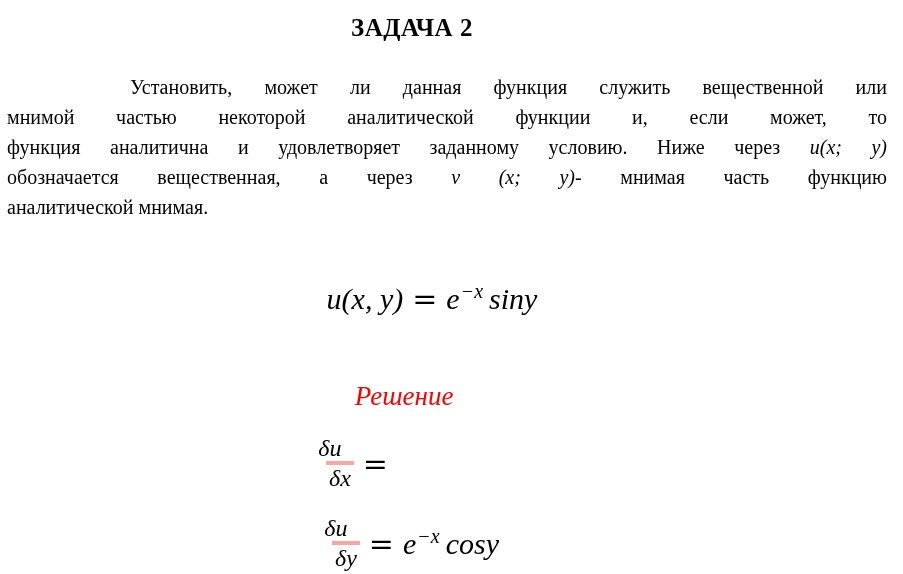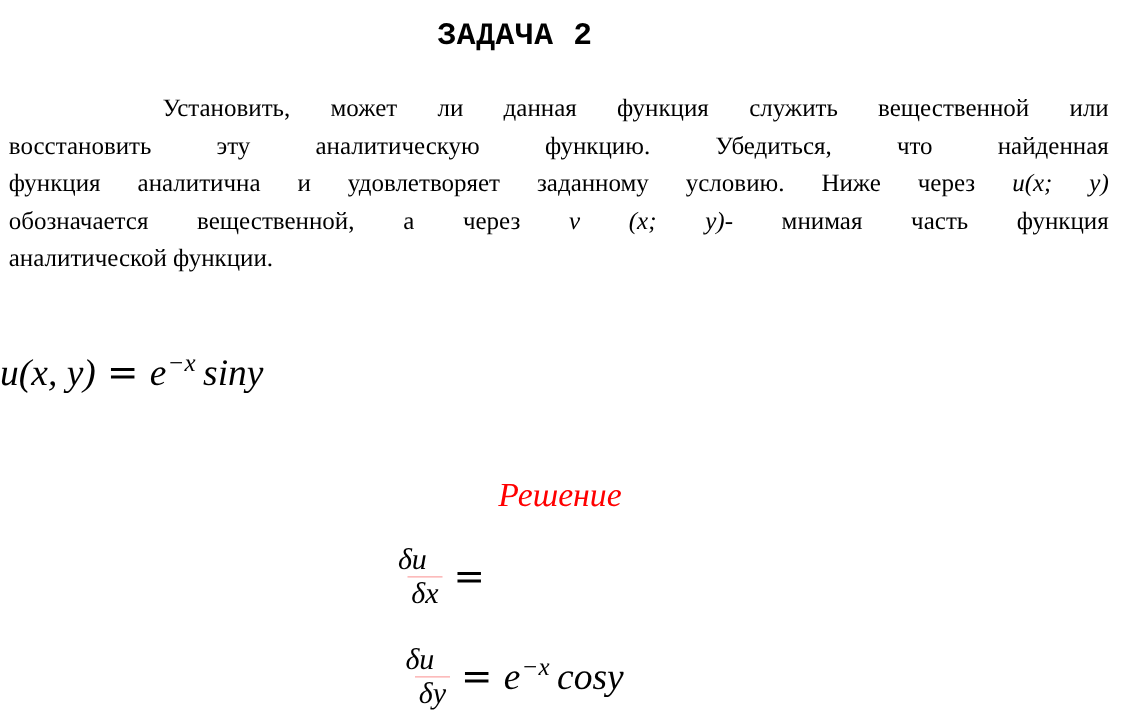--- a/index.html
+++ b/index.html
@@ -18,21 +18,20 @@
   }
   .title {
     position: absolute;
     top: 14px;
     left: 0;
     width: 824px;
     text-align: center;
     font-weight: bold;
     font-size: 25px;
     letter-spacing: 0.5px;
-    font-family: Liberation Mono, monospace;
   }
   .statement {
     position: absolute;
     top: 72px;
     left: 7px;
     width: 880px;
     font-size: 20px;
     line-height: 30px;
   }
   .para-line {
@@ -43,74 +42,75 @@
   .para-line.last { text-align-last: left; }
   .it { font-style: italic; font-family: Liberation Serif, serif; }
   .eq-font {
     font-family: "DejaVu Serif", serif;
   }
   .eq-main {
     position: absolute;
     top: 281px;
     left: 0;
     width: 840px;
+    text-align: center;
     font-size: 30px;
+    padding-left: 12px;
   }
   .eq-op { margin: 0 9px; }
   .sup {
     font-size: 20px;
     position: relative;
     top: -11px;
     margin-left: 1px;
   }
   .func { margin-left: 6px; }
   .solution {
     position: absolute;
     top: 381px;
     left: 0;
     width: 808px;
     text-align: center;
     font-style: italic;
     font-size: 27px;
-    margin-left: 44px;
   }
   .deriv {
     position: absolute;
     display: flex;
     align-items: center;
     font-size: 30px;
   }
   .deriv-x { left: 306px; top: 435px; }
   .deriv-y { left: 312px; top: 515px; }
   .frac {
     display: inline-flex;
     flex-direction: column;
     align-items: center;
   }
   .frac .num, .frac .den {
     font-size: 24px;
     line-height: 26px;
     padding: 0 3px;
   }
-  .frac .den { border-top: 1px solid #fca5a5; margin-left: 20px; }
+  .frac .den { border-top: 4px solid #fca5a5; margin-left: 20px; }
   .rhs { white-space: nowrap; }
 </style>
 </head>
 <body>
 
 <div class="page">
 
   <div class="title">ЗАДАЧА 2</div>
 
   <div class="statement">
       <div class="para-line indent"><span>Установить, может ли данная функция служить вещественной или</span></div>
-      <div class="para-line"><span>восстановить эту аналитическую функцию. Убедиться, что найденная</span></div>
+      <div class="para-line"><span>мнимой частью некоторой аналитической функции и, если может, то</span></div>
       <div class="para-line"><span>функция аналитична и удовлетворяет заданному условию. Ниже через </span><span class="it">u(x; y)</span></div>
-      <div class="para-line"><span>обозначается вещественной, а через </span><span class="it">v (x; y)</span><span>- мнимая часть функция</span></div>
-      <div class="para-line last"><span>аналитической функции.</span></div>
+      <div class="para-line"><span>обозначается вещественная, а через </span><span class="it">v (x; y)</span><span>- мнимая часть функцию</span></div>
+      <div class="para-line last"><span>аналитической мнимая.</span></div>
     </div>
 
   <div class="eq-main eq-font"><span class="it">u(x, y)</span><span class="eq-op">=</span><span class="rhs"><span class="it">e</span><span class="sup it">−x</span><span class="it func">siny</span></span></div>
 
   <div class="solution" style="color: rgb(255, 0, 0);">Решение</div>
 
   <div class="deriv deriv-x eq-font">
     <span class="frac">
       <span class="num it">δu</span>
       <span class="den it">δx</span>

